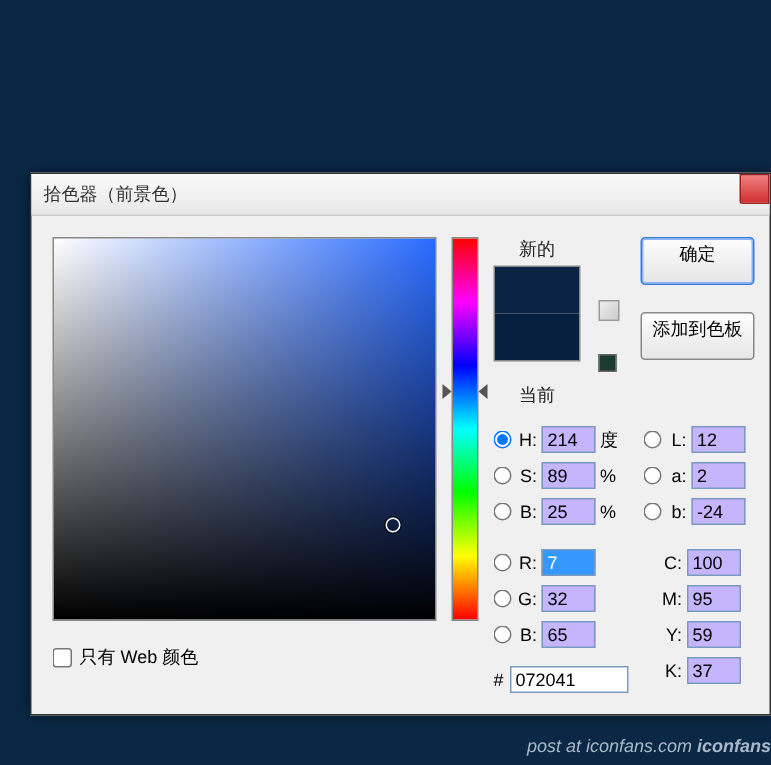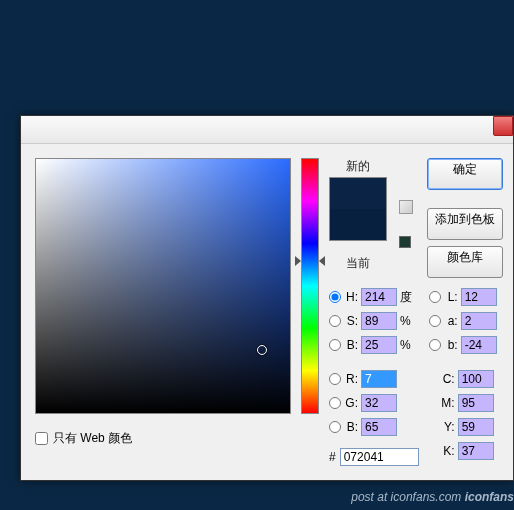--- a/index.html
+++ b/index.html
@@ -148,20 +148,21 @@
   font-style: italic;
   font-size: 11px;
 }
 .footer b { font-style: italic; font-weight: bold; }
 </style>
 </head>
 <body>
 
 <div class="dialog">
   <div class="titlebar">
+    <span class="titlebar-text">拾色器（前景色）</span>
     <div class="close-btn"></div>
   </div>
 
   <div class="body">
 
     <div class="left-col">
       <div class="sv-field">
         <div class="sv-cursor"></div>
       </div>
       <label class="webonly">
@@ -188,21 +189,20 @@
           <span class="swatch-label bottom">当前</span>
         </div>
         <div style="display:flex;flex-direction:column;align-items:flex-start;gap:22px;margin-top:42px;">
           <div class="cube-icon"></div>
           <div class="tiny-swatch"></div>
         </div>
         <div class="btn-col">
           <div class="btn primary">确定</div>
           <div style="height:6px"></div>
           <div class="btn">添加到色板</div>
-          <div class="btn">颜色库</div>
         </div>
       </div>
 
       <div class="fields">
         <div class="fcol">
           <div class="frow">
             <input type="radio" name="m1" checked="" style="">
             <span class="flabel">H:</span>
             <input class="finput" value="214" style="">
             <span class="funit">度</span>

